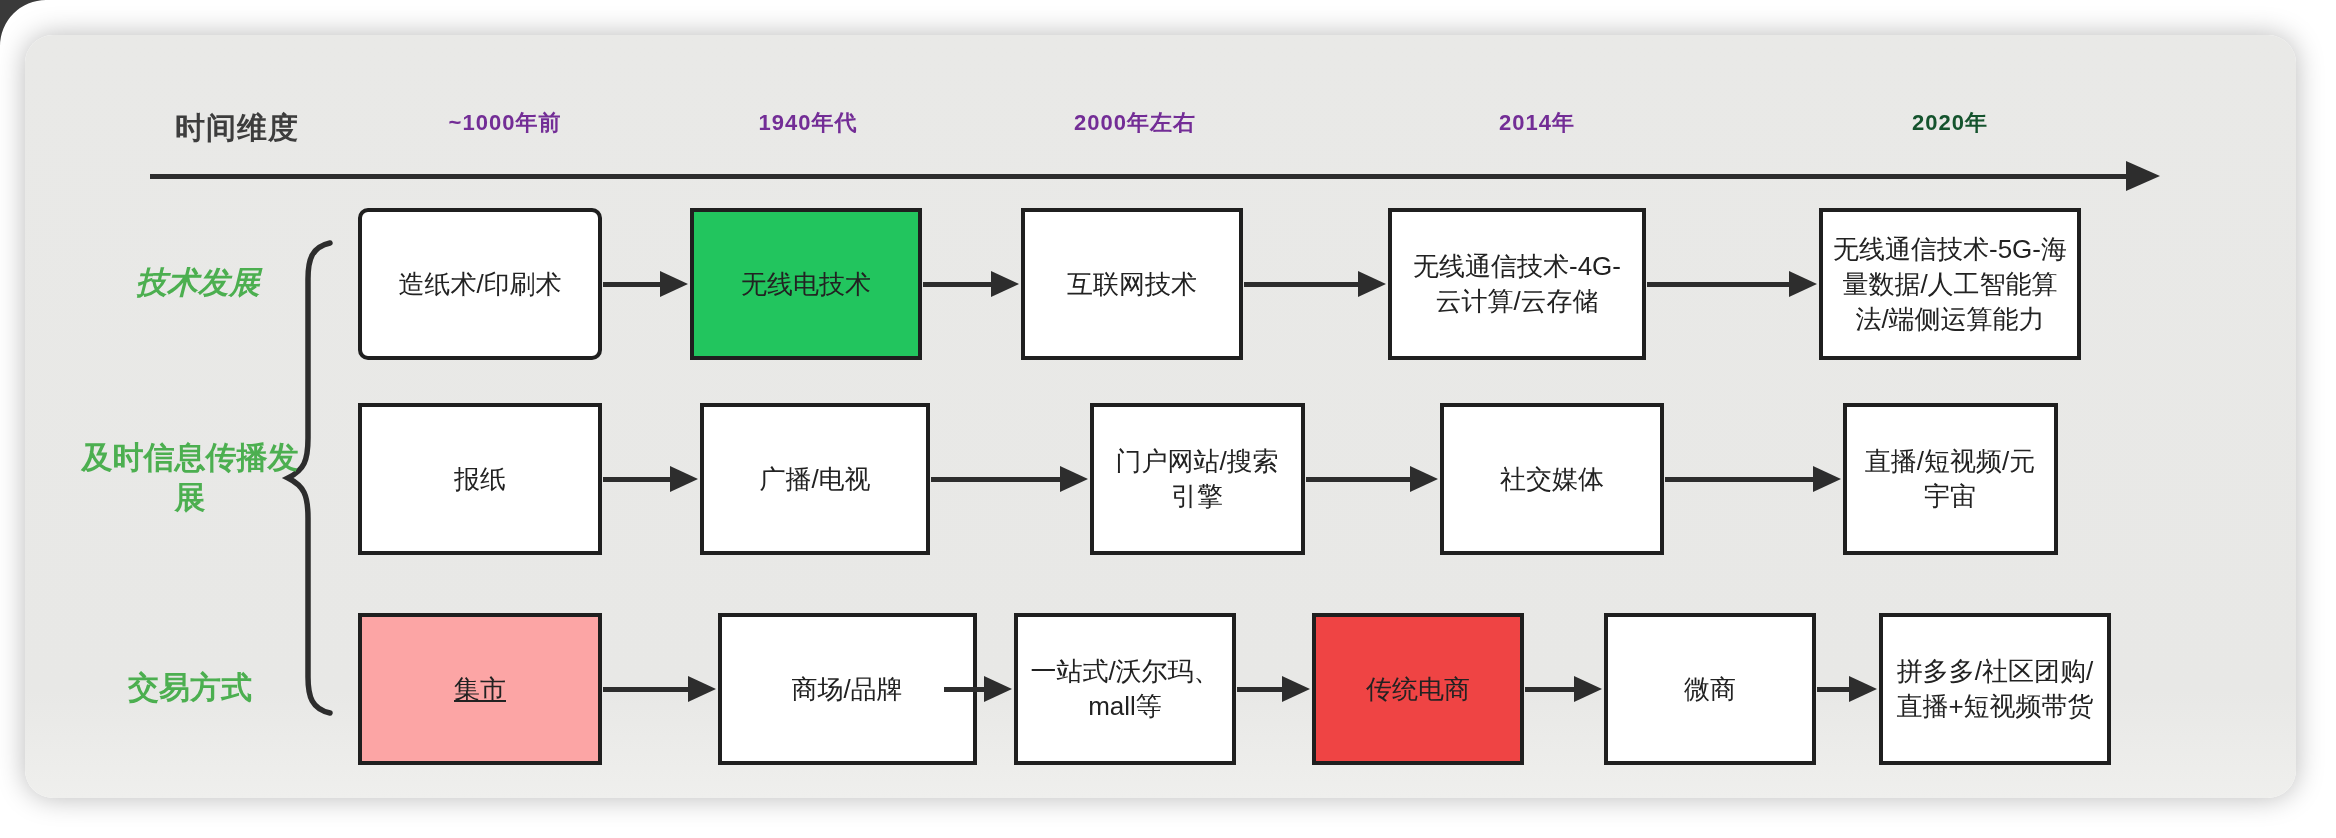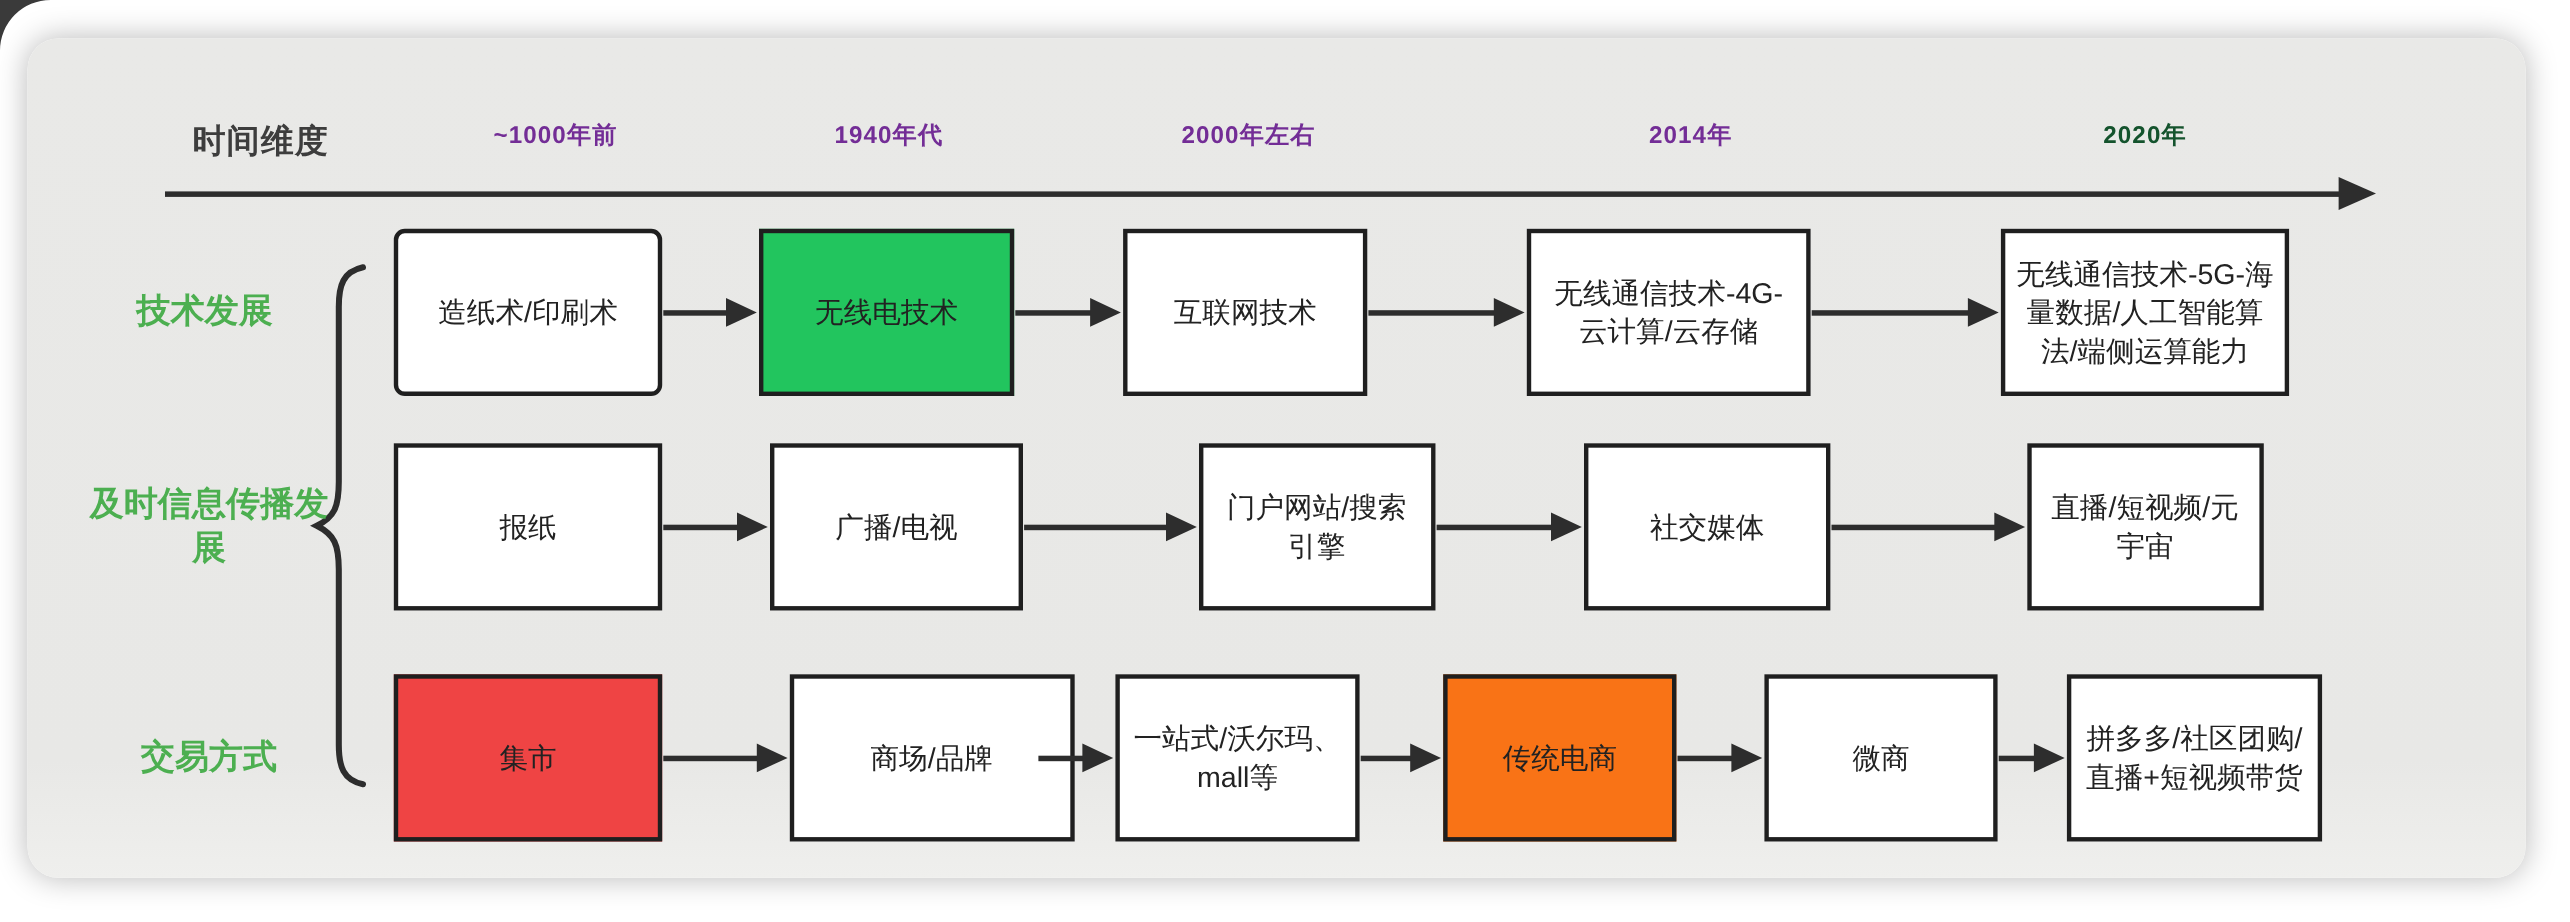--- a/index.html
+++ b/index.html
@@ -68,21 +68,21 @@
 
 <div class="timeline-line" style="background: rgb(45, 45, 45);">
   <div class="head" style="border-left-color: rgb(45, 45, 45);"></div>
 </div>
 
 <svg class="brace" width="80" height="490" viewBox="0 0 80 490">
   <path d="M62,10 C44,14 40,26 40,46 L40,205 C40,228 36,237 20,245 C36,253 40,262 40,285 L40,444 C40,464 44,476 62,480" fill="none" stroke-width="5.5" stroke-linecap="round" class="brace-path" stroke="#2d2d2d"></path>
 </svg>
 
 <div id="rows">
-    <div class="row-label" style="left: 76px; top: 263px; color: rgb(76, 175, 80);">技术发展</div>
+    <div class="row-label" style="left: 88px; top: 263px; color: rgb(76, 175, 80); font-style: italic;">技术发展</div>
     <div class="node" style="left: 358px; top: 208px; width: 244px; background: rgb(255, 255, 255); border-color: rgb(31, 31, 31); border-radius: 10px;">造纸术/印刷术</div>
     <div class="node" style="left: 690px; top: 208px; width: 232px; background: #22c55e; border-color: rgb(31, 31, 31);">无线电技术</div>
     <div class="node" style="left: 1021px; top: 208px; width: 222px; background: rgb(255, 255, 255); border-color: rgb(31, 31, 31);">互联网技术</div>
     <div class="node" style="left: 1388px; top: 208px; width: 258px; background: rgb(255, 255, 255); border-color: rgb(31, 31, 31);">无线通信技术-4G-云计算/云存储</div>
     <div class="node" style="left: 1819px; top: 208px; width: 262px; background: rgb(255, 255, 255); border-color: rgb(31, 31, 31);">无线通信技术-5G-海量数据/人工智能算法/端侧运算能力</div>
     <div class="harrow" style="left: 603px; top: 282px; width: 58px; background: rgb(45, 45, 45);">
       <div class="head" style="border-left-color: rgb(45, 45, 45);"></div>
     </div>
     <div class="harrow" style="left: 923px; top: 282px; width: 69px; background: rgb(45, 45, 45);">
       <div class="head" style="border-left-color: rgb(45, 45, 45);"></div>
@@ -105,24 +105,24 @@
     <div class="harrow" style="left: 931px; top: 477px; width: 129.5px; background: rgb(45, 45, 45);">
       <div class="head" style="border-left-color: rgb(45, 45, 45);"></div>
     </div>
     <div class="harrow" style="left: 1305.5px; top: 477px; width: 105.5px; background: rgb(45, 45, 45);">
       <div class="head" style="border-left-color: rgb(45, 45, 45);"></div>
     </div>
     <div class="harrow" style="left: 1665px; top: 477px; width: 148.5px; background: rgb(45, 45, 45);">
       <div class="head" style="border-left-color: rgb(45, 45, 45);"></div>
     </div>
     <div class="row-label" style="left: 80px; top: 668px; color: rgb(76, 175, 80);">交易方式</div>
-    <div class="node" style="left: 358px; top: 613px; width: 244px; background: #ef4444; border-color: rgb(31, 31, 31);">集市</div>
+    <div class="node" style="left: 358px; top: 613px; width: 244px; background: #fca5a5; border-color: rgb(31, 31, 31); text-decoration: underline;">集市</div>
     <div class="node" style="left: 717.5px; top: 613px; width: 259px; background: rgb(255, 255, 255); border-color: rgb(31, 31, 31);">商场/品牌</div>
     <div class="node" style="left: 1014px; top: 613px; width: 222px; background: rgb(255, 255, 255); border-color: rgb(31, 31, 31);">一站式/沃尔玛、mall等</div>
-    <div class="node" style="left: 1312px; top: 613px; width: 212px; background: #f97316; border-color: rgb(31, 31, 31); text-align: center;">传统电商</div>
+    <div class="node" style="left: 1312px; top: 613px; width: 212px; background: #ef4444; border-color: rgb(31, 31, 31); text-align: center;">传统电商</div>
     <div class="node" style="left: 1604px; top: 613px; width: 212px; background: rgb(255, 255, 255); border-color: rgb(31, 31, 31);">微商</div>
     <div class="node" style="left: 1879px; top: 613px; width: 232px; background: rgb(255, 255, 255); border-color: rgb(31, 31, 31);">拼多多/社区团购/直播+短视频带货</div>
     <div class="harrow" style="left: 603px; top: 687px; width: 85.5px; background: rgb(45, 45, 45);">
       <div class="head" style="border-left-color: rgb(45, 45, 45);"></div>
     </div>
     <div class="harrow" style="left: 943.5px; top: 687px; width: 41.5px; background: rgb(45, 45, 45);">
       <div class="head" style="border-left-color: rgb(45, 45, 45);"></div>
     </div>
     <div class="harrow" style="left: 1237px; top: 687px; width: 46px; background: rgb(45, 45, 45);">
       <div class="head" style="border-left-color: rgb(45, 45, 45);"></div>

